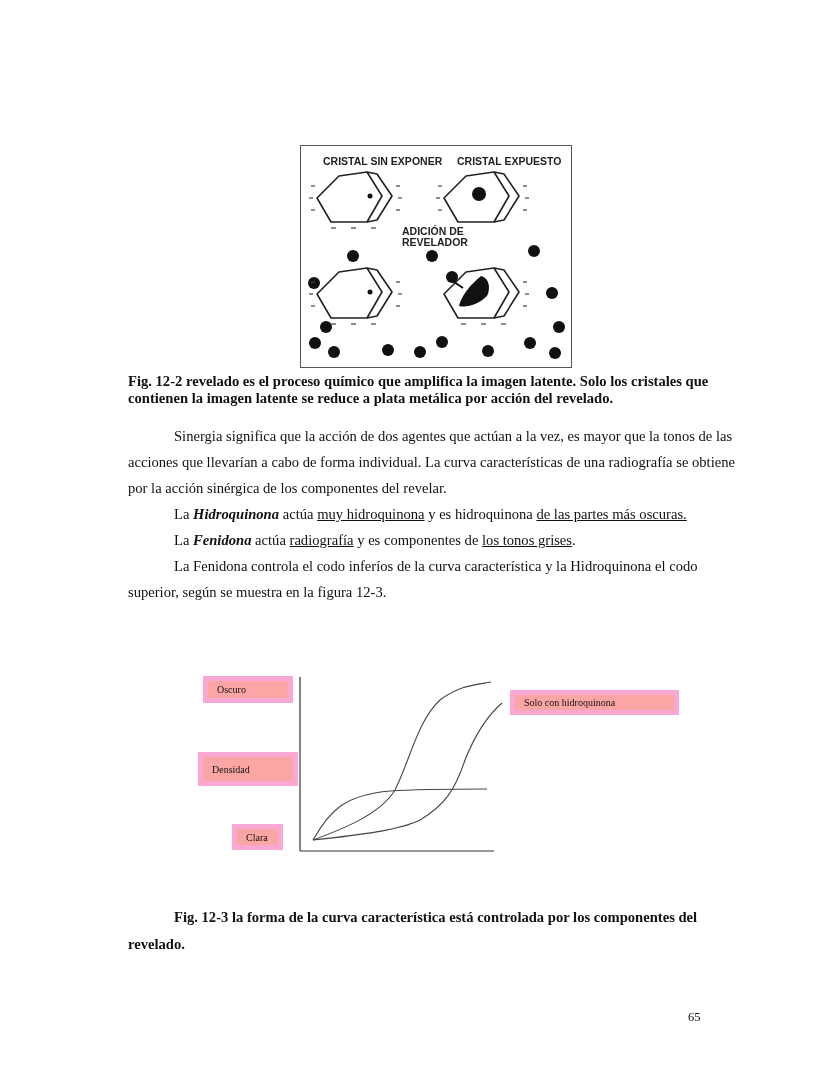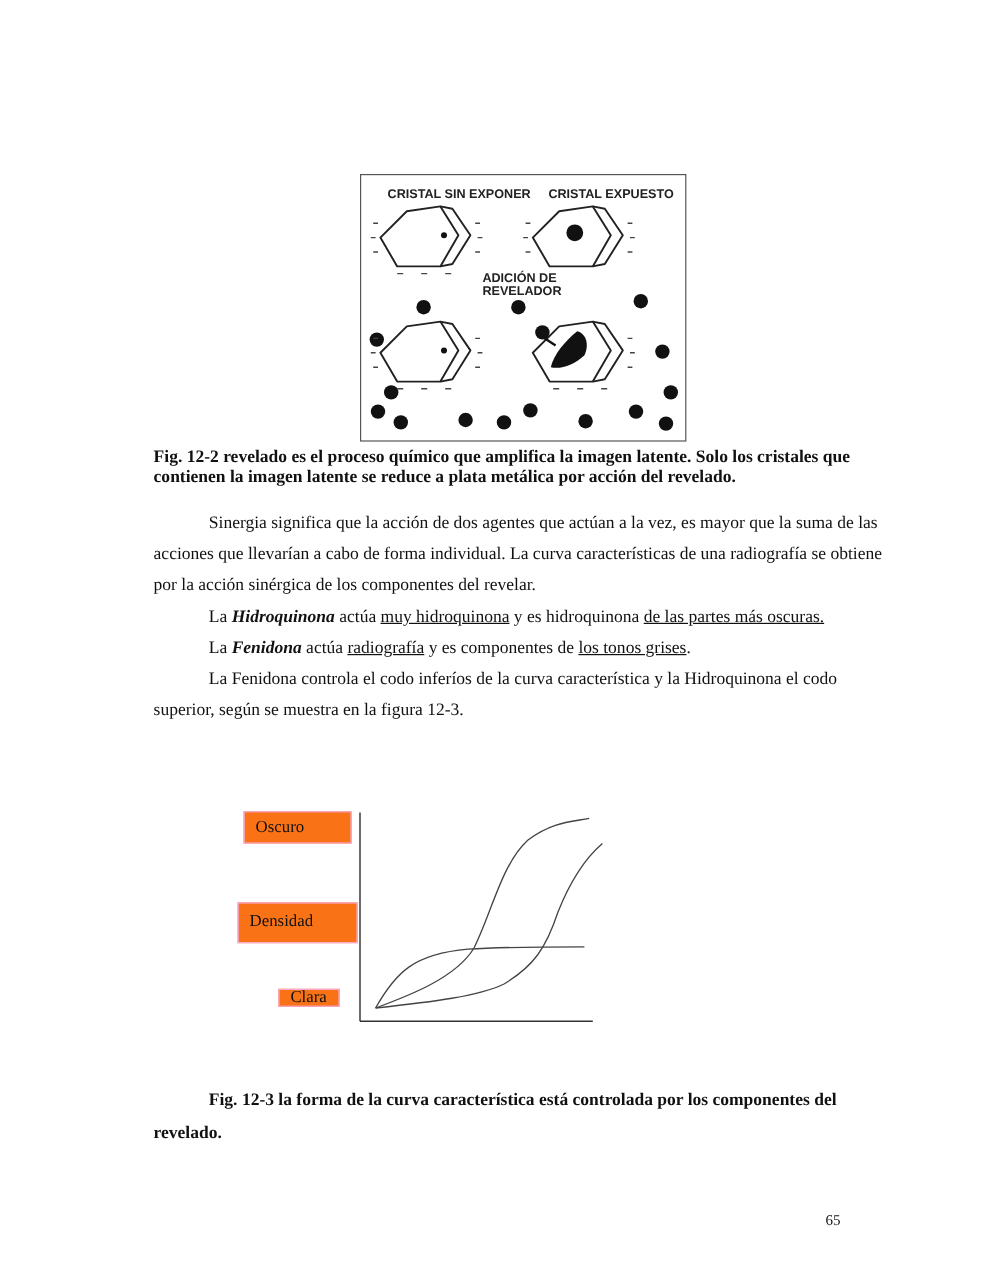--- a/index.html
+++ b/index.html
@@ -17,22 +17,22 @@
     left: 128px; top: 373px; width: 600px;
     font-weight: bold; font-size: 14.6px; line-height: 17px;
   }
   .para {
     left: 128px; width: 610px; font-size: 14.6px; line-height: 26px;
   }
   .indent { text-indent: 46px; }
   .u { text-decoration: underline; }
   .bi { font-weight: bold; font-style: italic; text-align: center; }
   .lbl {
-    position: absolute; border: 1px solid #f9a8d4; background: #f97316;
-    font-size: 14px; box-sizing: border-box; padding-left: 9px;
+    position: absolute; border: 5px solid #f9a8d4; background: #fca5a5;
+    font-size: 10px; box-sizing: border-box; padding-left: 9px;
     display: flex; align-items: center;
   }
   .cap2 {
     left: 128px; top: 904px; width: 610px;
     font-weight: bold; font-size: 14.6px; line-height: 27px;
   }
   .pagenum { left: 688px; top: 1010px; font-size: 12.5px; }
 </style>
 </head>
 <body>
@@ -126,21 +126,21 @@
         <line x1="222" y1="160" x2="226" y2="160"></line>
       <line x1="160" y1="178" x2="165" y2="178"></line>
         <line x1="180" y1="178" x2="185" y2="178"></line>
         <line x1="200" y1="178" x2="205" y2="178"></line>
     </g>
   </svg>
 </div>
 
 <div class="abs cap1">Fig. 12-2 revelado es el proceso químico que amplifica la imagen latente. Solo los cristales que contienen la imagen latente se reduce a plata metálica por acción del revelado.</div>
 
-<div class="abs para indent" style="top:423px;">Sinergia significa que la acción de dos agentes que actúan a la vez, es mayor que la suma de las acciones que llevarían a cabo de forma individual. La curva características de una radiografía se obtiene por la acción sinérgica de los componentes del revelar.</div>
+<div class="abs para indent" style="top:423px;">Sinergia significa que la acción de dos agentes que actúan a la vez, es mayor que la tonos de las acciones que llevarían a cabo de forma individual. La curva características de una radiografía se obtiene por la acción sinérgica de los componentes del revelar.</div>
 
 <div class="abs para indent" style="top:501px;">
   <span>La </span><span class="bi">Hidroquinona</span><span> actúa </span><span class="u">muy hidroquinona</span><span> y es hidroquinona </span><span class="u">de las partes más oscuras.</span>
 </div>
 
 <div class="abs para indent" style="top:527px;">
   <span>La </span><span class="bi">Fenidona</span><span> actúa </span><span class="u">radiografía</span><span> y es componentes de </span><span class="u">los tonos grises</span><span>.</span>
 </div>
 
 <div class="abs para indent" style="top:553px;">La Fenidona controla el codo inferíos de la curva característica y la Hidroquinona el codo superior, según se muestra en la figura 12-3.</div>
@@ -152,18 +152,19 @@
       <line x1="300" y1="851" x2="494" y2="851"></line>
     </g>
     <g stroke="#444" stroke-width="1.1" fill="none">
       <path d="M313,840 C340,830 380,815 395,790 C410,760 418,720 440,700 C460,685 475,685 491,682"></path>
       <path d="M313,840 C360,835 400,830 420,820 C445,805 455,790 465,760 C475,735 488,715 502,703"></path>
       <path d="M313,840 C330,810 345,795 390,791 C420,789 460,789 487,789"></path>
     </g>
   </svg>
   <div class="lbl" style="left:203px;top:676px;width:90px;height:27px;">Oscuro</div>
   <div class="lbl" style="left:198px;top:752px;width:100px;height:34px;">Densidad</div>
-  <div class="lbl" style="left:232px;top:824px;width:51px;height:15px;">Clara</div>
+  <div class="lbl" style="left:232px;top:824px;width:51px;height:26px;">Clara</div>
+  <div class="lbl" style="left:510px;top:690px;width:169px;height:25px;">Solo con hidroquinona</div>
 </div>
 
 <div class="abs cap2 indent">Fig. 12-3 la forma de la curva característica está controlada por los componentes del revelado.</div>
 
 <div class="abs pagenum">65</div>
 
 </body></html>

